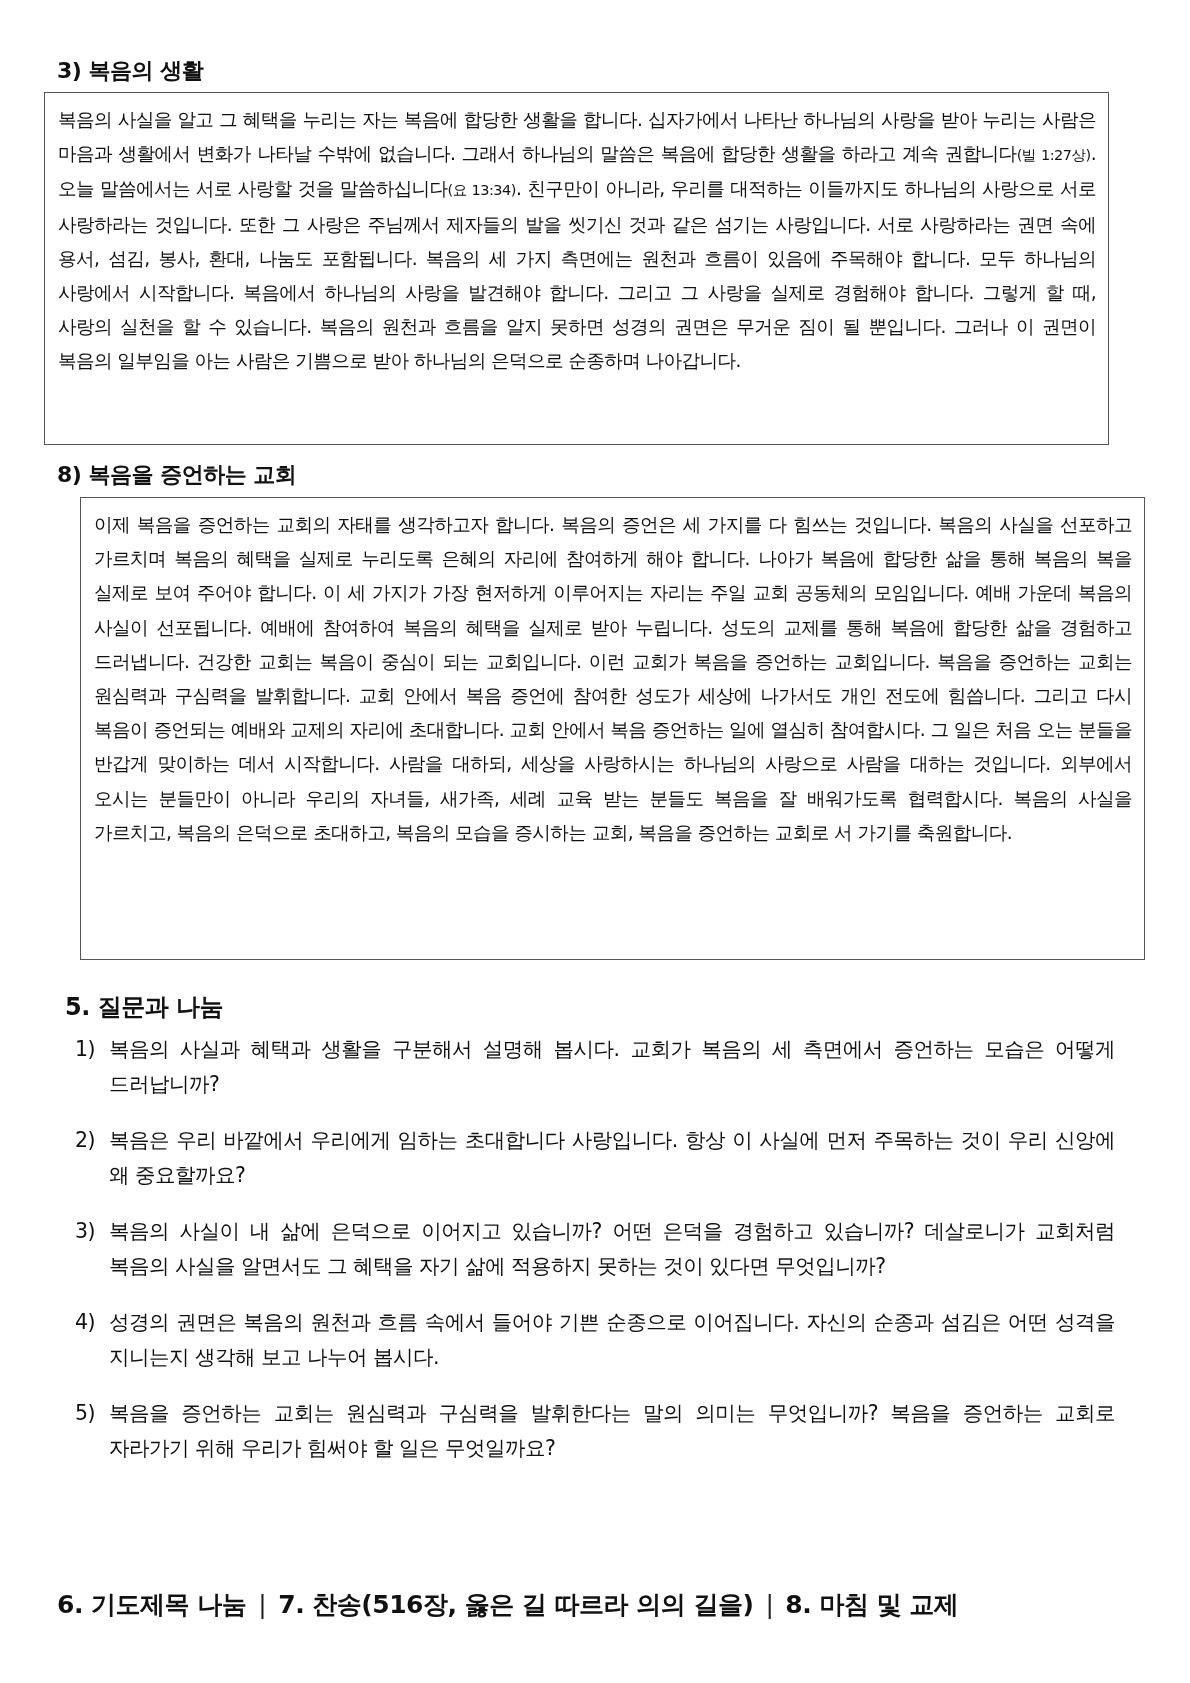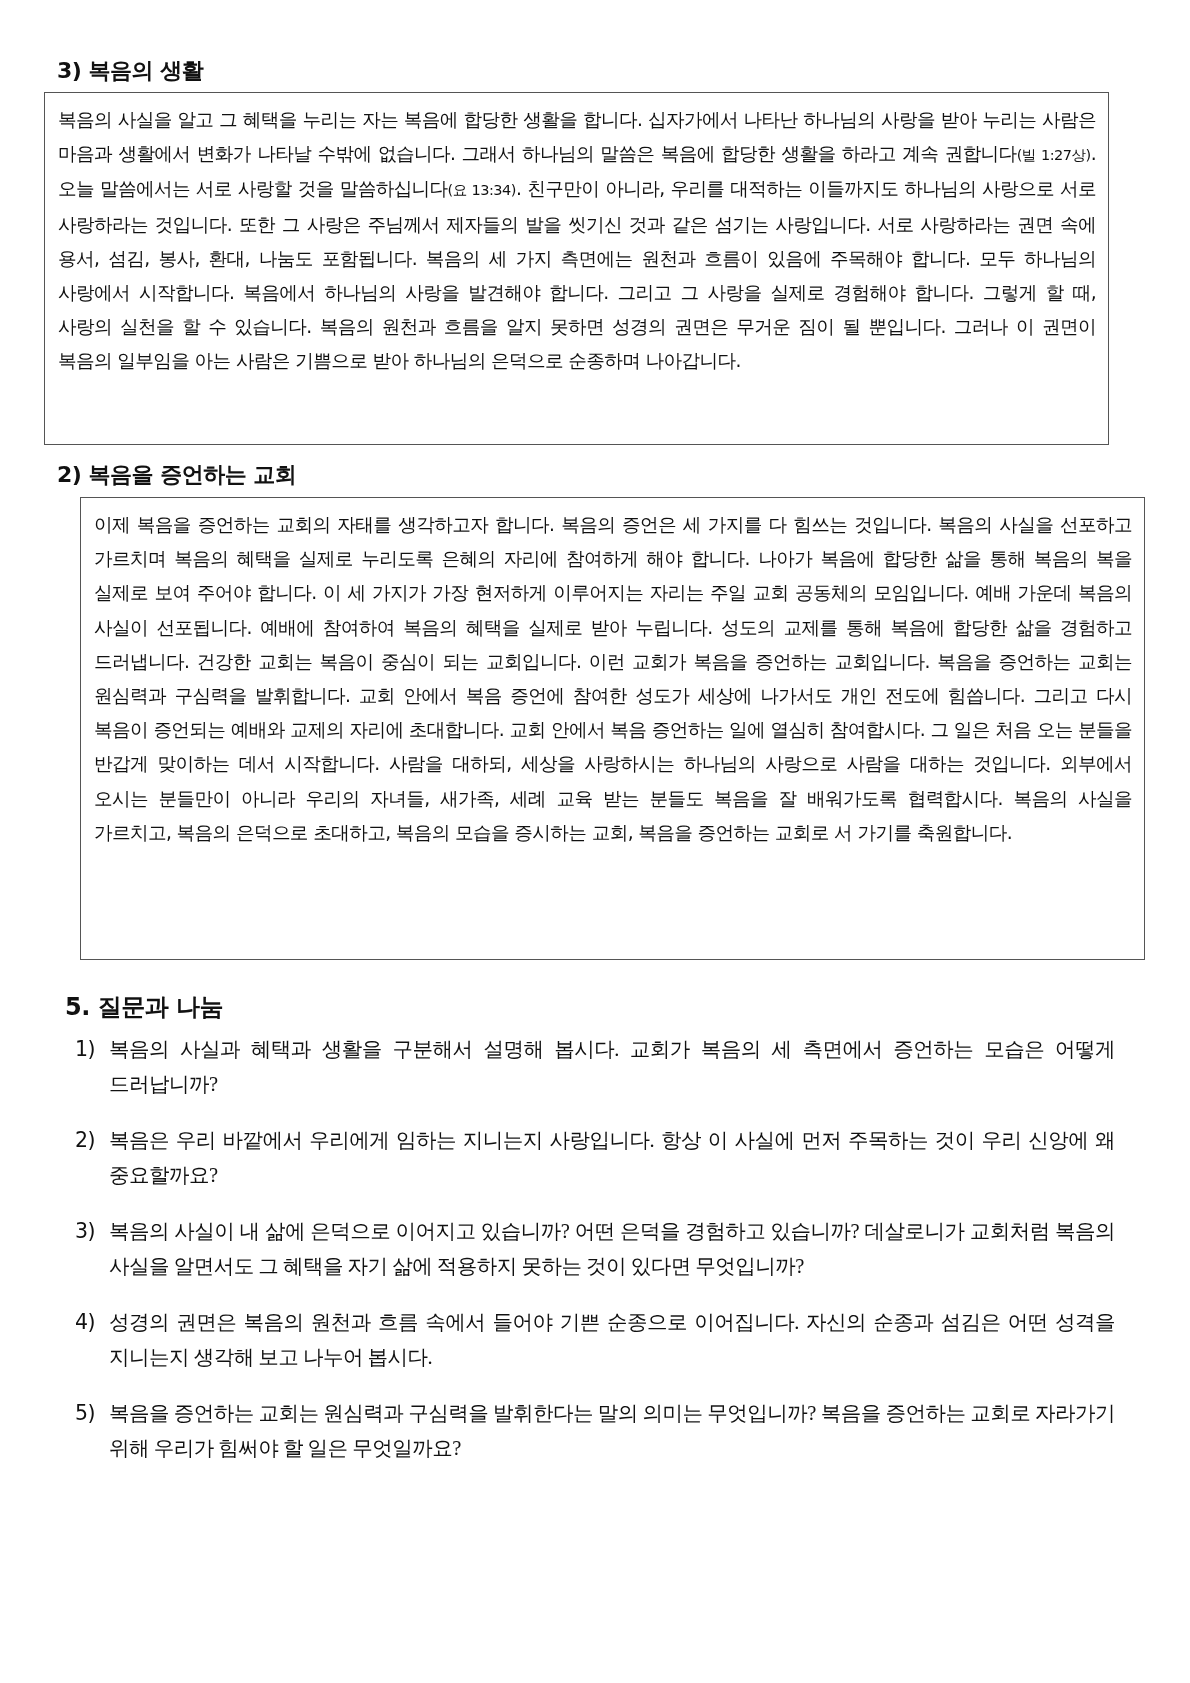--- a/index.html
+++ b/index.html
@@ -78,21 +78,20 @@
       margin-bottom: 21px;
     }
     .qnum {
       flex: 0 0 34px;
       white-space: nowrap;
     }
     .qtext {
       flex: 1 1 auto;
       text-align: justify;
       word-break: keep-all;
-      font-family: Liberation Serif, serif;
     }
     .footer-line {
       position: absolute;
       left: 57px;
       top: 1588px;
       font-size: 25px;
       font-weight: bold;
       letter-spacing: -0.5px;
       line-height: 34px;
       white-space: nowrap;
@@ -107,45 +106,48 @@
 <body>
 
 <div class="page">
 
   <h3 class="sub-heading" style="top:56px;">3)  복음의 생활</h3>
 
   <div class="box" style="top:92px; height:353px;">
     <p><span>복음의 사실을 알고 그 혜택을 누리는 자는 복음에 합당한 생활을 합니다. 십자가에서 나타난 하나님의 사랑을 받아 누리는 사람은 마음과 생활에서 변화가 나타날 수밖에 없습니다. 그래서 하나님의 말씀은 복음에 합당한 생활을 하라고 계속 권합니다</span><span class="ref">(빌 1:27상)</span><span>. 오늘 말씀에서는 서로 사랑할 것을 말씀하십니다</span><span class="ref">(요 13:34)</span><span>. 친구만이 아니라, 우리를 대적하는 이들까지도 하나님의 사랑으로 서로 사랑하라는 것입니다. 또한 그 사랑은 주님께서 제자들의 발을 씻기신 것과 같은 섬기는 사랑입니다. 서로 사랑하라는 권면 속에 용서, 섬김, 봉사, 환대, 나눔도 포함됩니다. 복음의 세 가지 측면에는 원천과 흐름이 있음에 주목해야 합니다. 모두 하나님의 사랑에서 시작합니다. 복음에서 하나님의 사랑을 발견해야 합니다. 그리고 그 사랑을 실제로 경험해야 합니다. 그렇게 할 때, 사랑의 실천을 할 수 있습니다. 복음의 원천과 흐름을 알지 못하면 성경의 권면은 무거운 짐이 될 뿐입니다. 그러나 이 권면이 복음의 일부임을 아는 사람은 기쁨으로 받아 하나님의 은덕으로 순종하며 나아갑니다.</span></p>
   </div>
 
-  <h3 class="sub-heading" style="top:460px;">2)  복음을 증언하는 교회</h3>
+  <h3 class="sub-heading" style="top:460px;">8)  복음을 증언하는 교회</h3>
 
   <div class="box" style="top:497px; height:463px;margin-left:36px;">
     <p>이제 복음을 증언하는 교회의 자태를 생각하고자 합니다. 복음의 증언은 세 가지를 다 힘쓰는 것입니다. 복음의 사실을 선포하고 가르치며 복음의 혜택을 실제로 누리도록 은혜의 자리에 참여하게 해야 합니다. 나아가 복음에 합당한 삶을 통해 복음의 복을 실제로 보여 주어야 합니다. 이 세 가지가 가장 현저하게 이루어지는 자리는 주일 교회 공동체의 모임입니다. 예배 가운데 복음의 사실이 선포됩니다. 예배에 참여하여 복음의 혜택을 실제로 받아 누립니다. 성도의 교제를 통해 복음에 합당한 삶을 경험하고 드러냅니다. 건강한 교회는 복음이 중심이 되는 교회입니다. 이런 교회가 복음을 증언하는 교회입니다. 복음을 증언하는 교회는 원심력과 구심력을 발휘합니다. 교회 안에서 복음 증언에 참여한 성도가 세상에 나가서도 개인 전도에 힘씁니다. 그리고 다시 복음이 증언되는 예배와 교제의 자리에 초대합니다. 교회 안에서 복음 증언하는 일에 열심히 참여합시다. 그 일은 처음 오는 분들을 반갑게 맞이하는 데서 시작합니다. 사람을 대하되, 세상을 사랑하시는 하나님의 사랑으로 사람을 대하는 것입니다. 외부에서 오시는 분들만이 아니라 우리의 자녀들, 새가족, 세례 교육 받는 분들도 복음을 잘 배워가도록 협력합시다. 복음의 사실을 가르치고, 복음의 은덕으로 초대하고, 복음의 모습을 증시하는 교회, 복음을 증언하는 교회로 서 가기를 축원합니다.</p>
   </div>
 
   <h2 class="section-heading" style="top:983px;">5. 질문과 나눔</h2>
 
   <ol class="qlist" style="top:1032px;">
     <li class="qitem">
       <span class="qnum">1)</span>
       <span class="qtext">복음의 사실과 혜택과 생활을 구분해서 설명해 봅시다. 교회가 복음의 세 측면에서 증언하는 모습은 어떻게 드러납니까?</span>
     </li>
     <li class="qitem">
       <span class="qnum">2)</span>
-      <span class="qtext">복음은 우리 바깥에서 우리에게 임하는 지니는지 사랑입니다. 항상 이 사실에 먼저 주목하는 것이 우리 신앙에 왜 중요할까요?</span>
+      <span class="qtext">복음은 우리 바깥에서 우리에게 임하는 초대합니다 사랑입니다. 항상 이 사실에 먼저 주목하는 것이 우리 신앙에 왜 중요할까요?</span>
     </li>
     <li class="qitem">
       <span class="qnum">3)</span>
       <span class="qtext">복음의 사실이 내 삶에 은덕으로 이어지고 있습니까? 어떤 은덕을 경험하고 있습니까? 데살로니가 교회처럼 복음의 사실을 알면서도 그 혜택을 자기 삶에 적용하지 못하는 것이 있다면 무엇입니까?</span>
     </li>
     <li class="qitem">
       <span class="qnum">4)</span>
       <span class="qtext">성경의 권면은 복음의 원천과 흐름 속에서 들어야 기쁜 순종으로 이어집니다. 자신의 순종과 섬김은 어떤 성격을 지니는지 생각해 보고 나누어 봅시다.</span>
     </li>
     <li class="qitem">
       <span class="qnum">5)</span>
       <span class="qtext">복음을 증언하는 교회는 원심력과 구심력을 발휘한다는 말의 의미는 무엇입니까? 복음을 증언하는 교회로 자라가기 위해 우리가 힘써야 할 일은 무엇일까요?</span>
     </li>
   </ol>
 
+  <div class="footer-line">
+    <span>6. 기도제목 나눔</span><span class="sep">|</span><span>7. 찬송(516장, 옳은 길 따르라 의의 길을)</span><span class="sep">|</span><span>8. 마침 및 교제</span>
+  </div>
 
 </div>
 
 </body></html>

